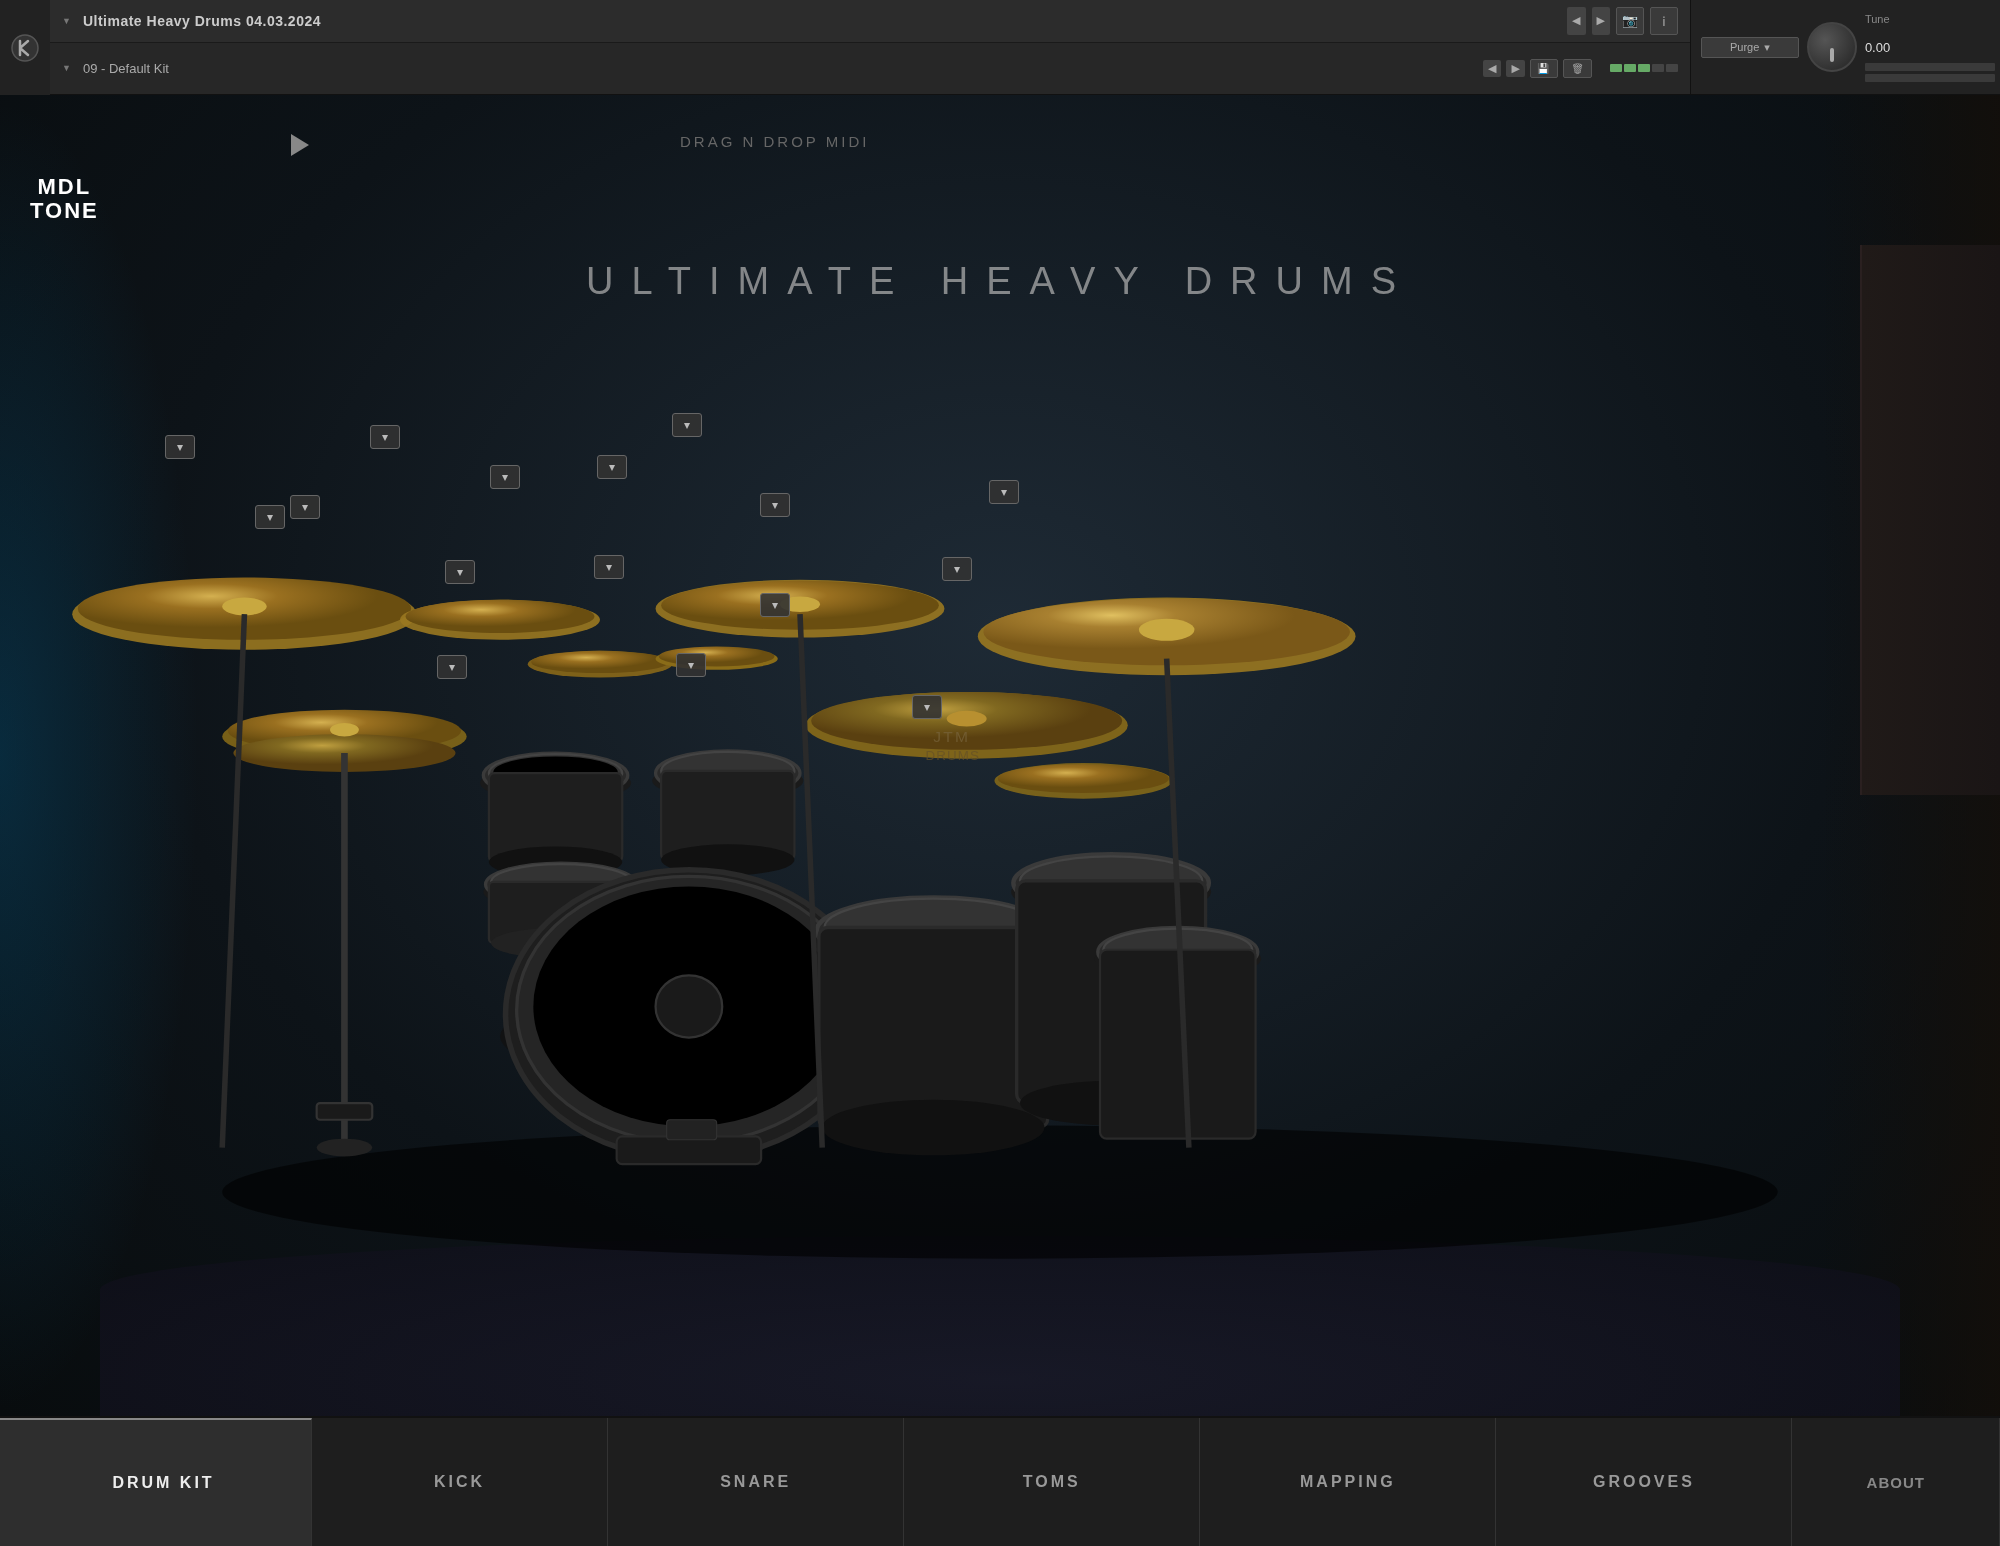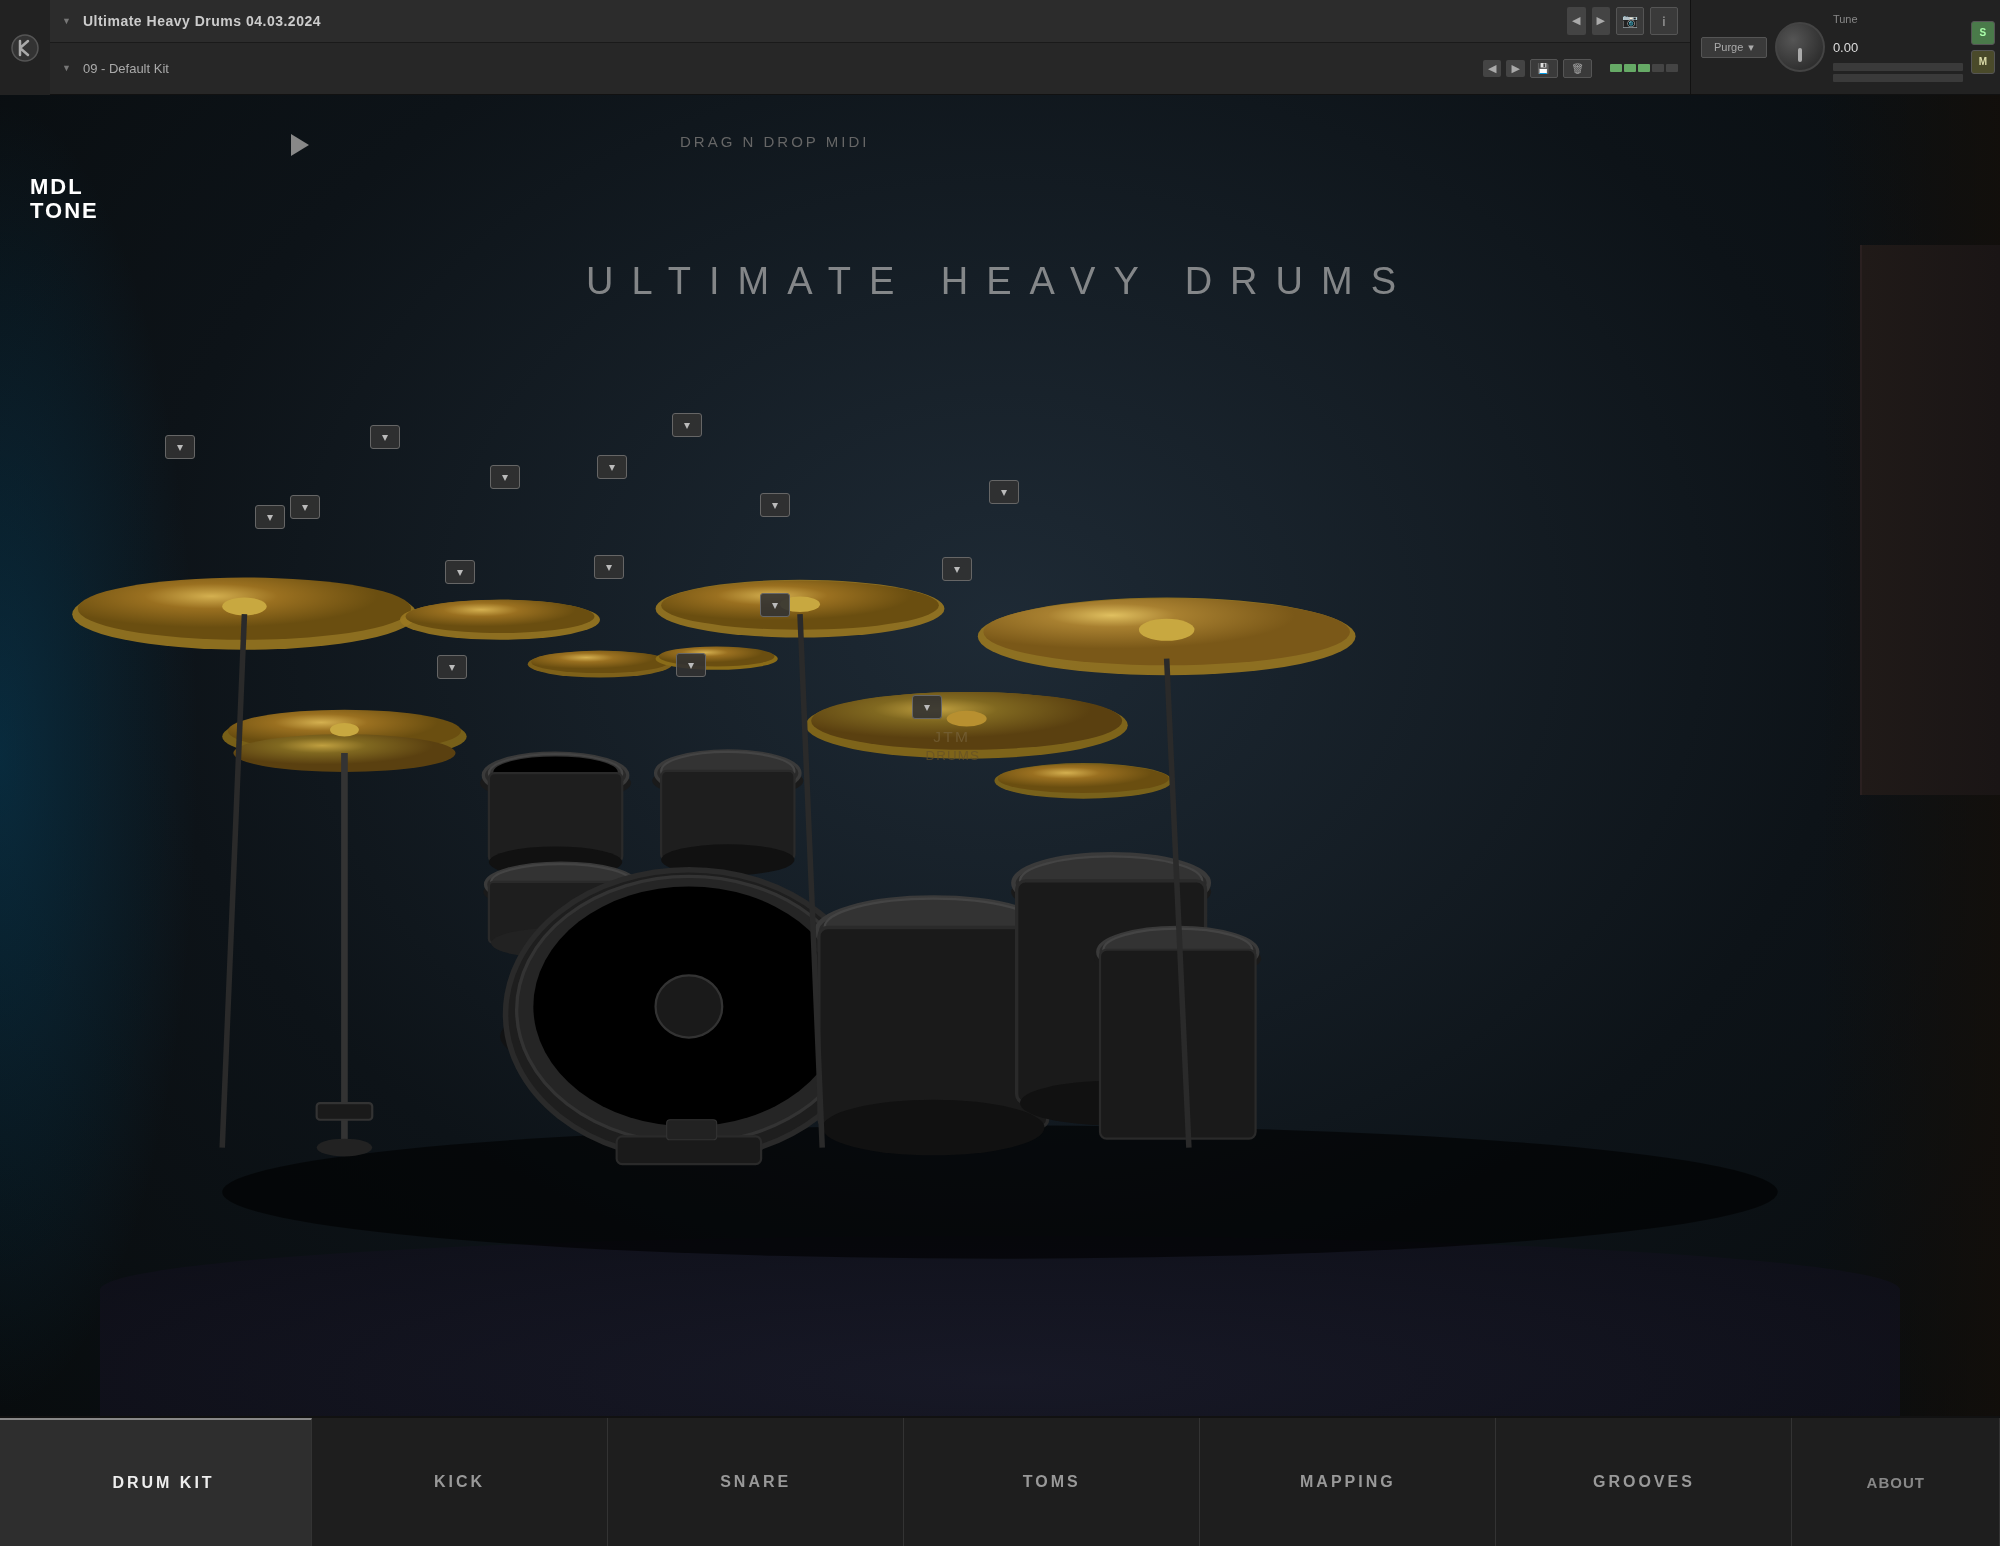--- a/index.html
+++ b/index.html
@@ -73,21 +73,21 @@
       align-items: center;
       justify-content: center;
     }
 
     .purge-btn {
       background: #3a3a3a;
       border: 1px solid #555;
       color: #aaa;
       font-size: 11px;
       cursor: pointer;
-      padding: 3px 12px;
+      padding: 3px 28px;
       border-radius: 2px;
       display: flex;
       align-items: center;
       gap: 5px;
     }
 
     .meter-bar {
       width: 12px;
       height: 8px;
       background: #444;
@@ -204,20 +204,21 @@
     .mdl-tone-logo {
       position: absolute;
       top: 80px;
       left: 30px;
       color: #fff;
       font-size: 22px;
       font-weight: 900;
       line-height: 1.1;
       letter-spacing: 2px;
       text-transform: uppercase;
+      text-align: center;
     }
 
     .mdl-tone-logo .tone-line {
       font-size: 22px;
     }
 
     
     .drum-title {
       position: absolute;
       top: 165px;

